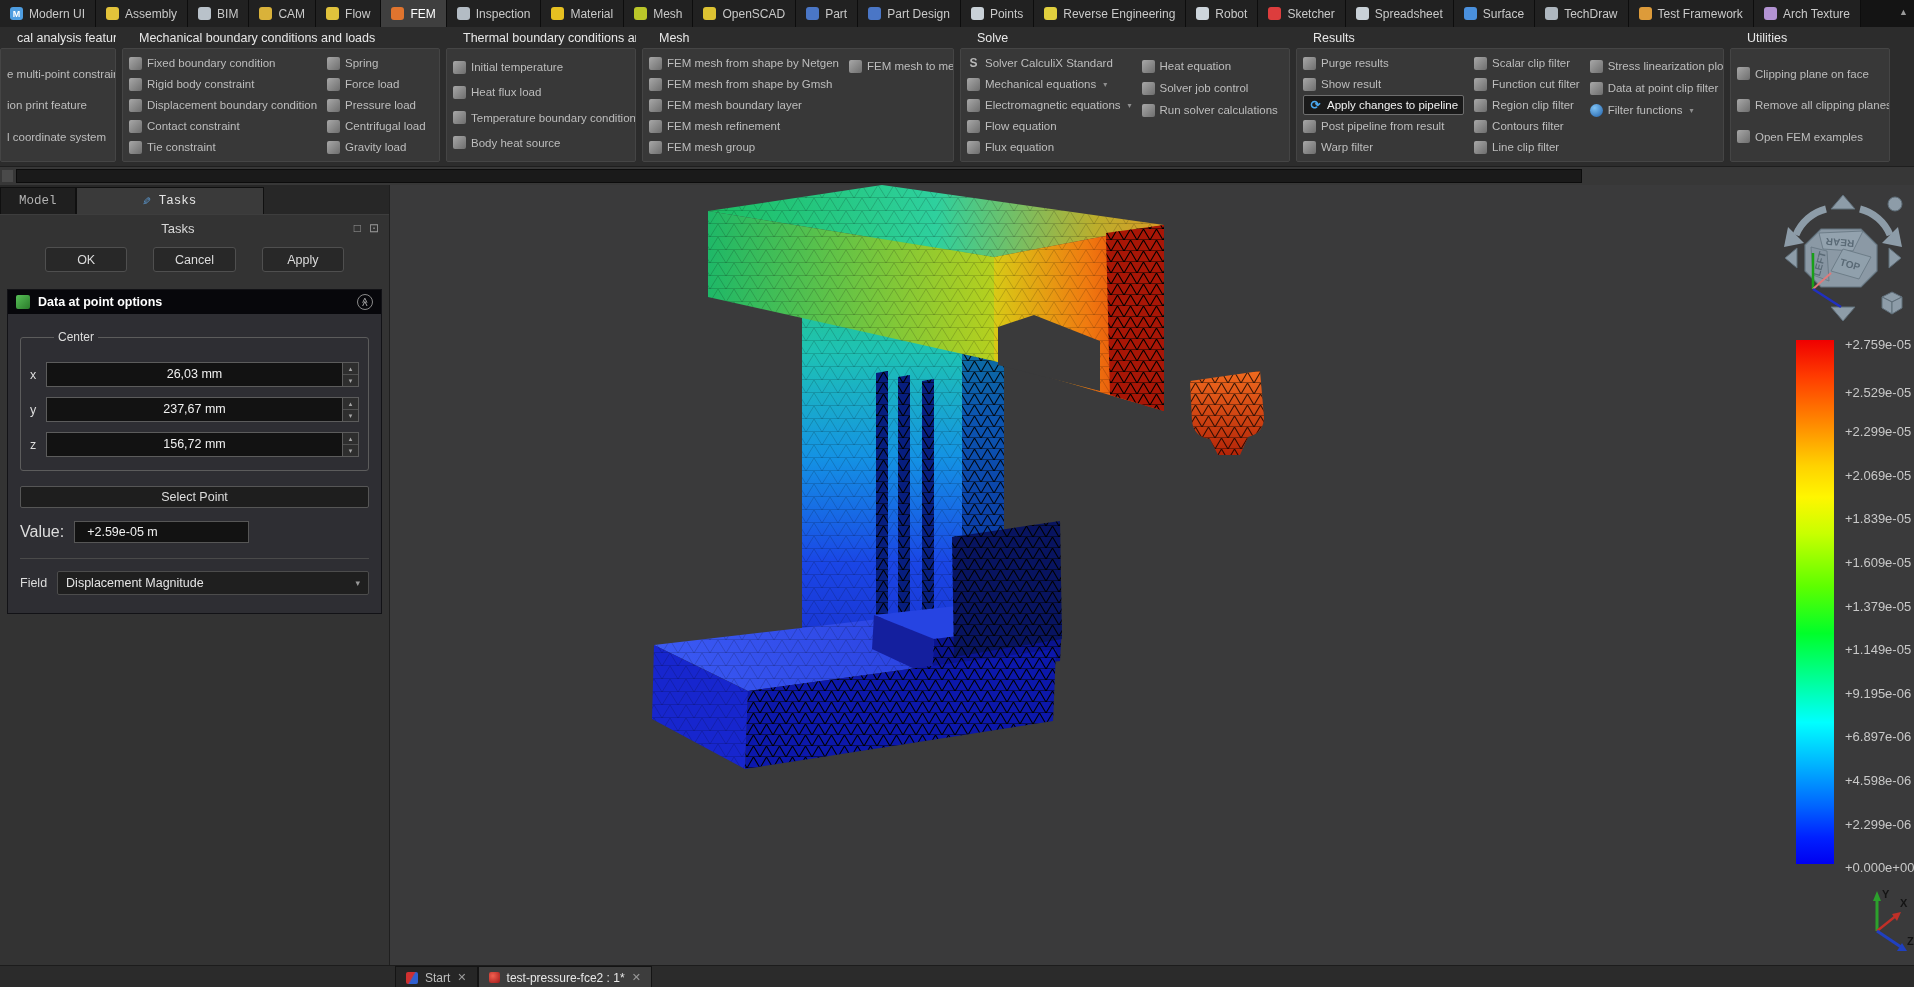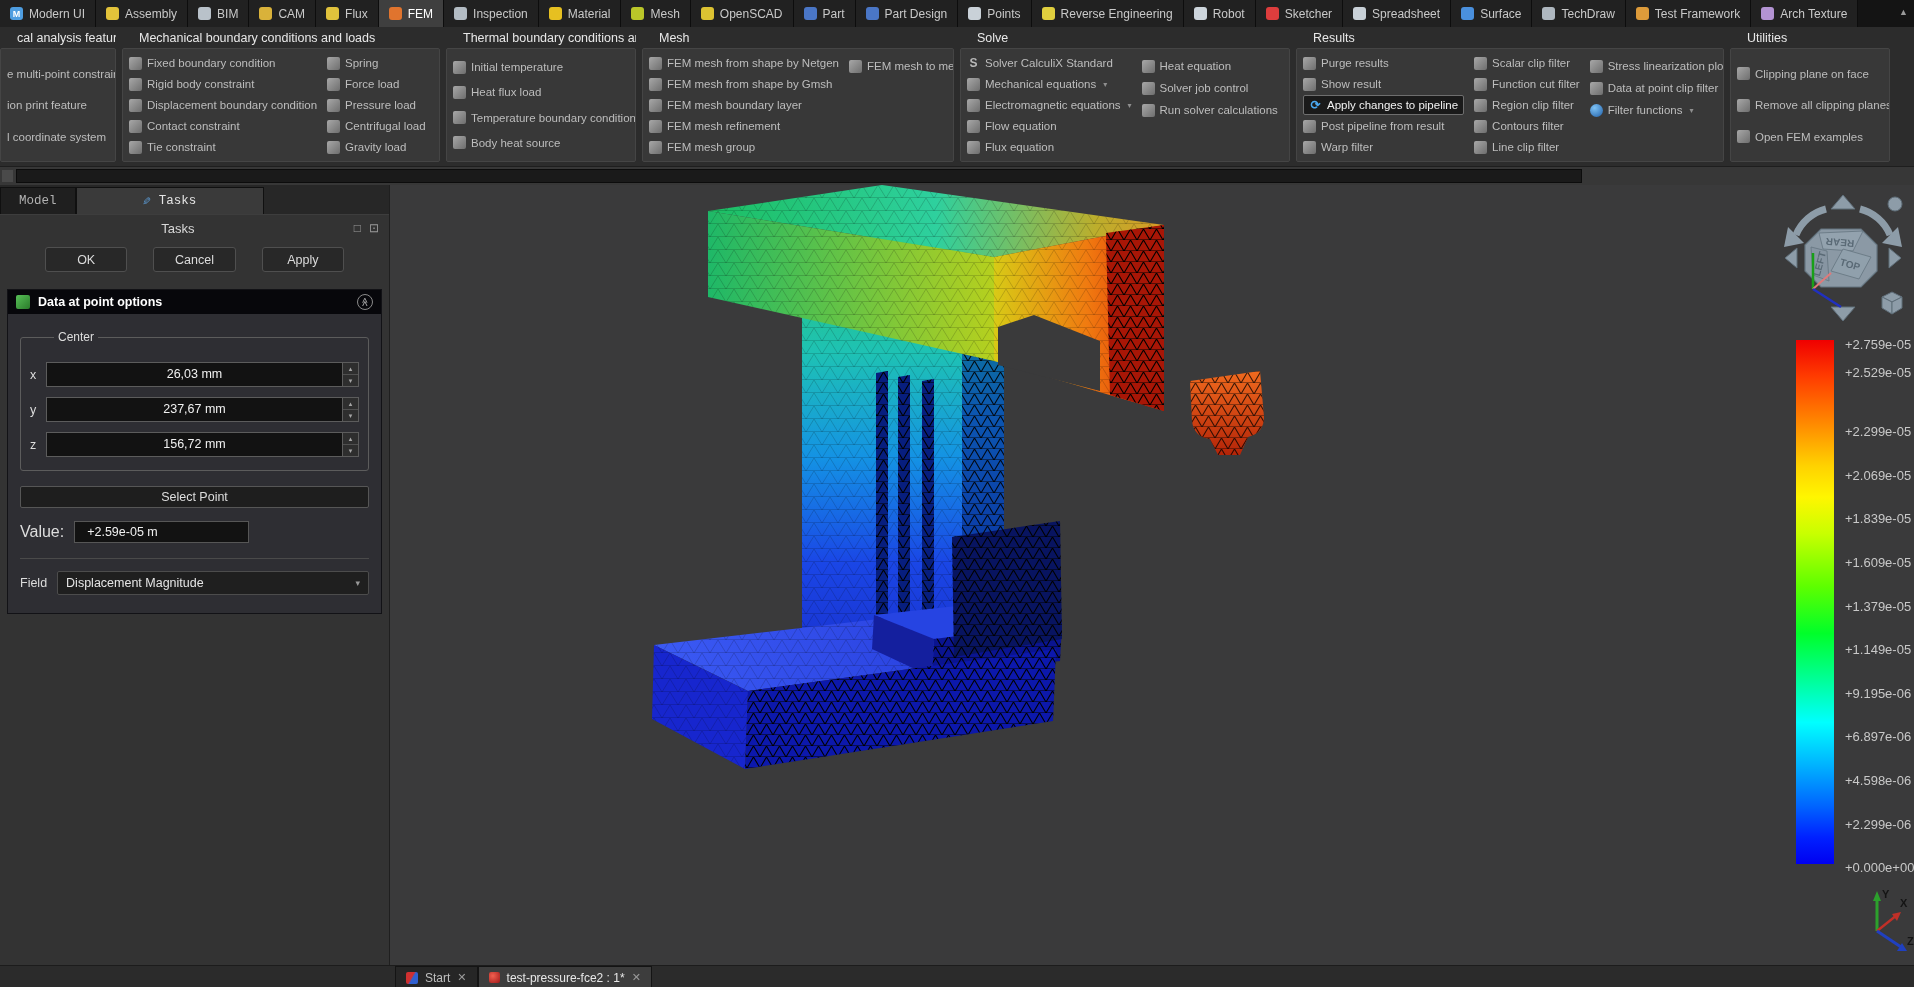--- a/index.html
+++ b/index.html
@@ -109,21 +109,21 @@
     <div class="wtab">
         <span class="ticon" style="background: rgb(185, 194, 202);"></span>
         <span>BIM</span>
       </div>
     <div class="wtab">
         <span class="ticon" style="background: rgb(217, 178, 58);"></span>
         <span>CAM</span>
       </div>
     <div class="wtab">
         <span class="ticon" style="background: rgb(224, 194, 60);"></span>
-        <span>Flux</span>
+        <span>Flow</span>
       </div>
     <div class="wtab active">
         <span class="ticon" style="background: rgb(224, 116, 46);"></span>
         <span>FEM</span>
       </div>
     <div class="wtab">
         <span class="ticon" style="background: rgb(179, 188, 196);"></span>
         <span>Inspection</span>
       </div>
     <div class="wtab">
@@ -641,21 +641,21 @@
       <text x="68" y="77" font-size="10" font-weight="bold" fill="#5a6a76" text-anchor="middle" transform="rotate(16 68 74)">TOP</text>
       <g stroke-width="2.5" fill="none">
         <line x1="31" y1="62" x2="31" y2="98" stroke="#18a018"></line>
         <line x1="31" y1="98" x2="49" y2="82" stroke="#e07a7a" stroke-width="2"></line>
         <line x1="31" y1="98" x2="59" y2="116" stroke="#2030c0"></line>
       </g>
     </svg>
 
     <div class="colorbar"></div>
     <span class="leg" style="top:152px">+2.759e-05</span>
-    <span class="leg" style="top:180px">+2.529e-05</span>
+    <span class="leg" style="top:200px">+2.529e-05</span>
     <span class="leg" style="top:239px">+2.299e-05</span>
     <span class="leg" style="top:283px">+2.069e-05</span>
     <span class="leg" style="top:326px">+1.839e-05</span>
     <span class="leg" style="top:370px">+1.609e-05</span>
     <span class="leg" style="top:414px">+1.379e-05</span>
     <span class="leg" style="top:457px">+1.149e-05</span>
     <span class="leg" style="top:501px">+9.195e-06</span>
     <span class="leg" style="top:544px">+6.897e-06</span>
     <span class="leg" style="top:588px">+4.598e-06</span>
     <span class="leg" style="top:632px">+2.299e-06</span>

